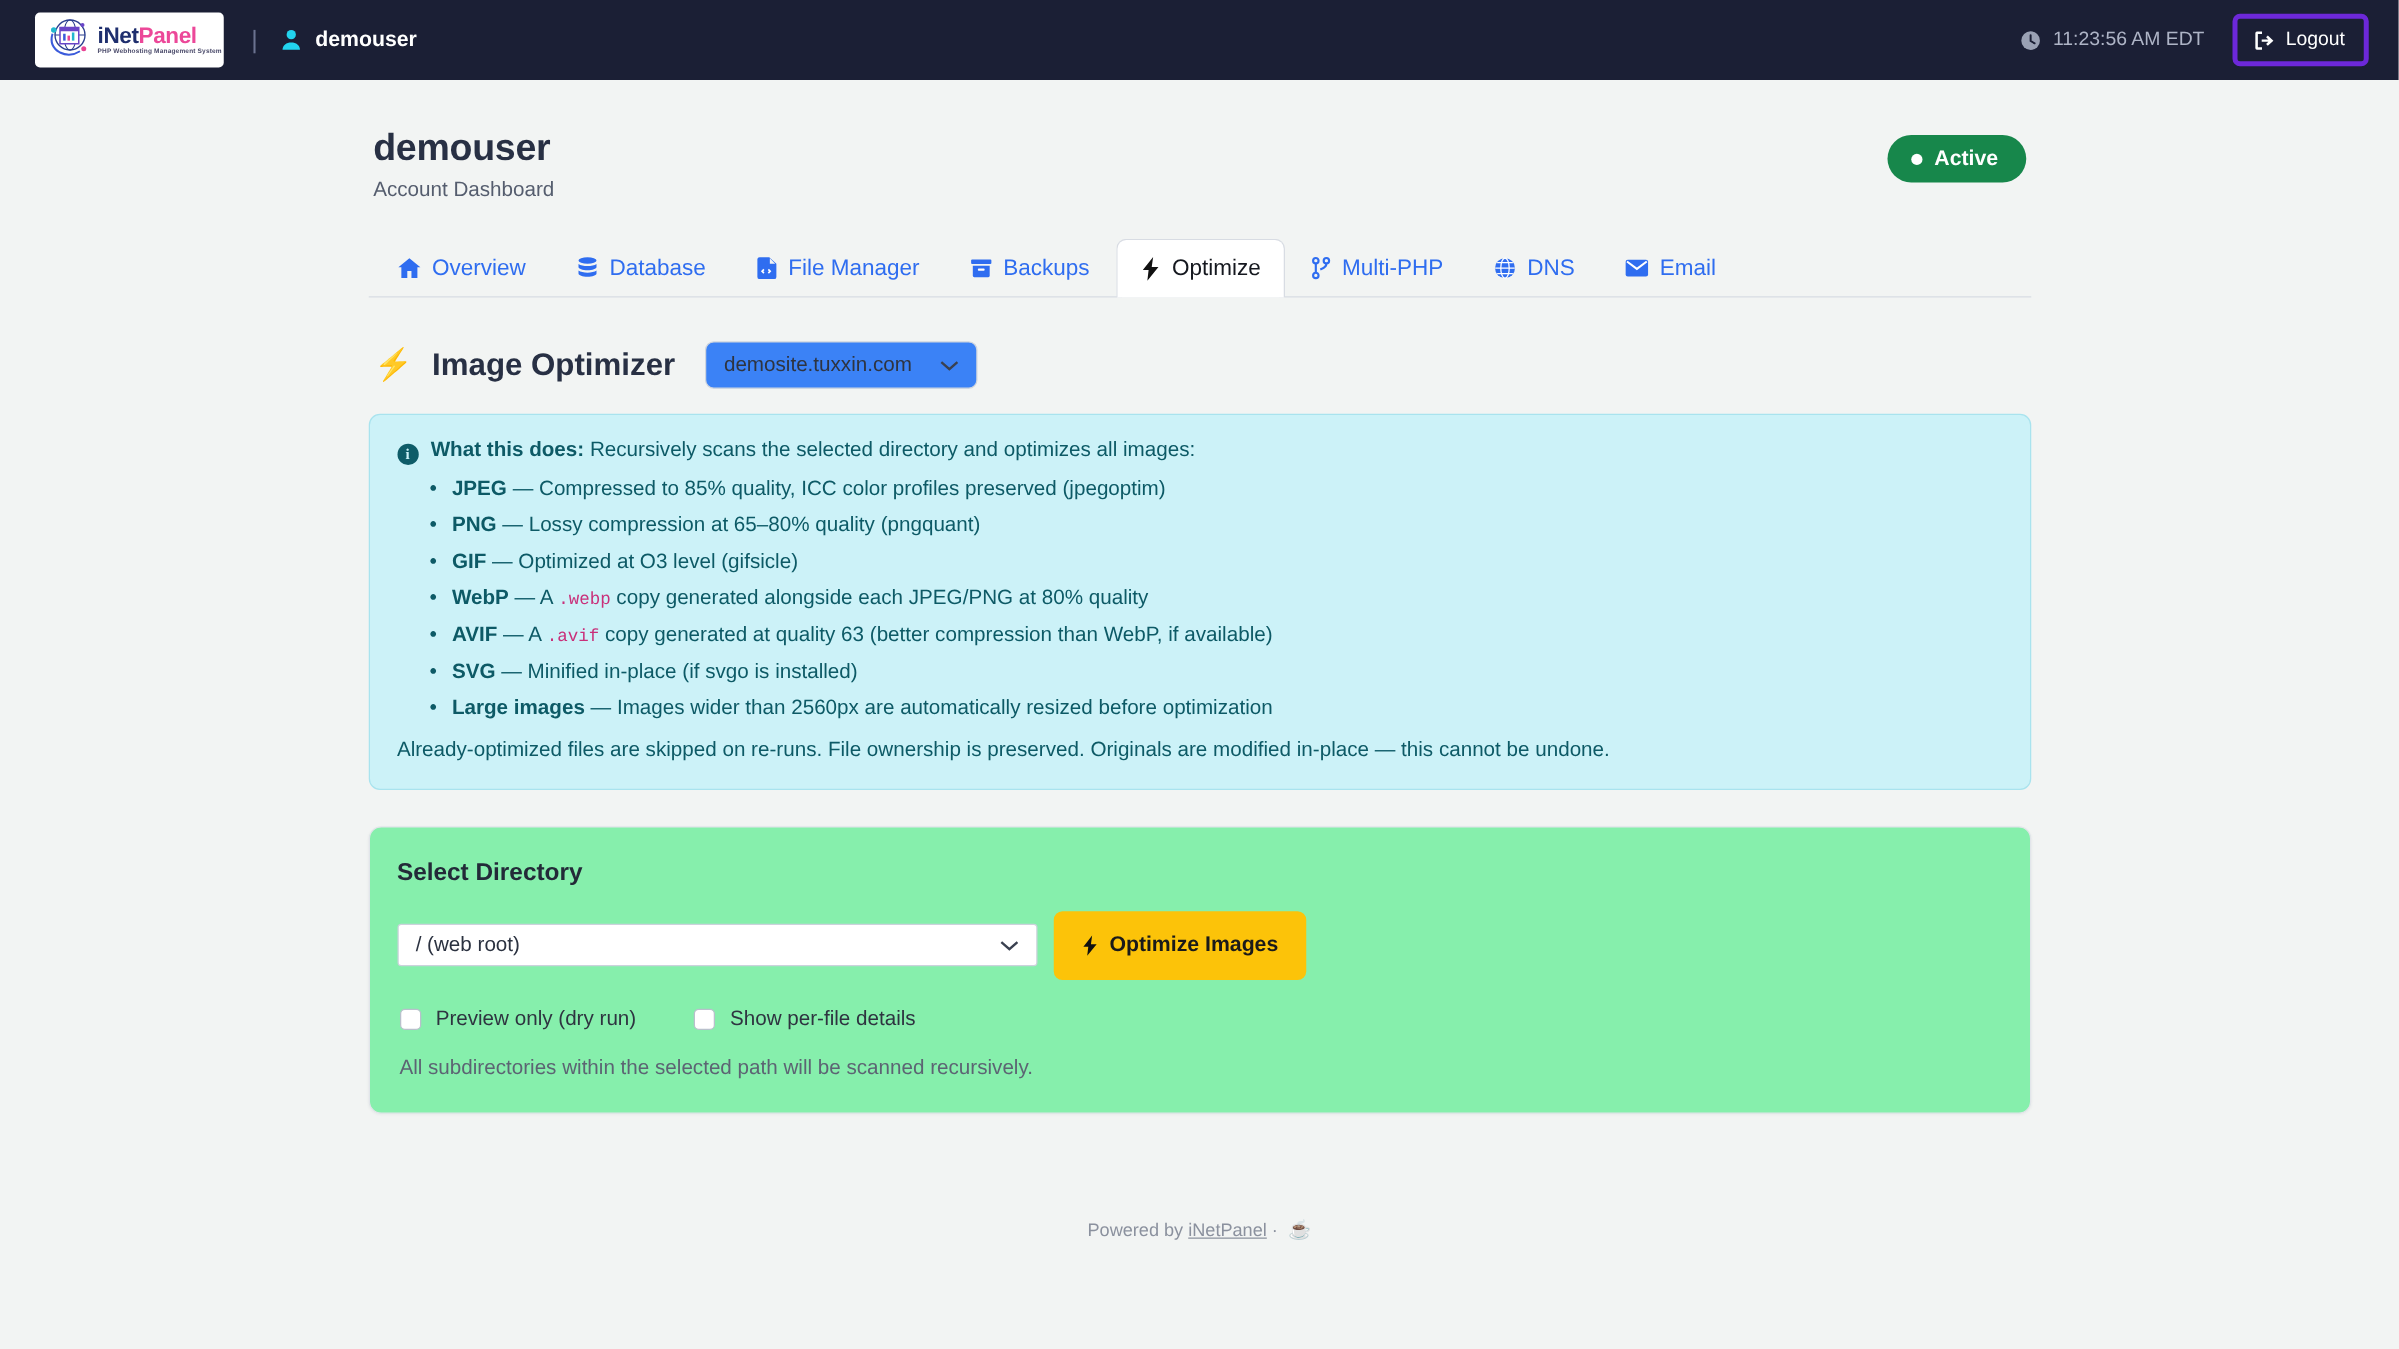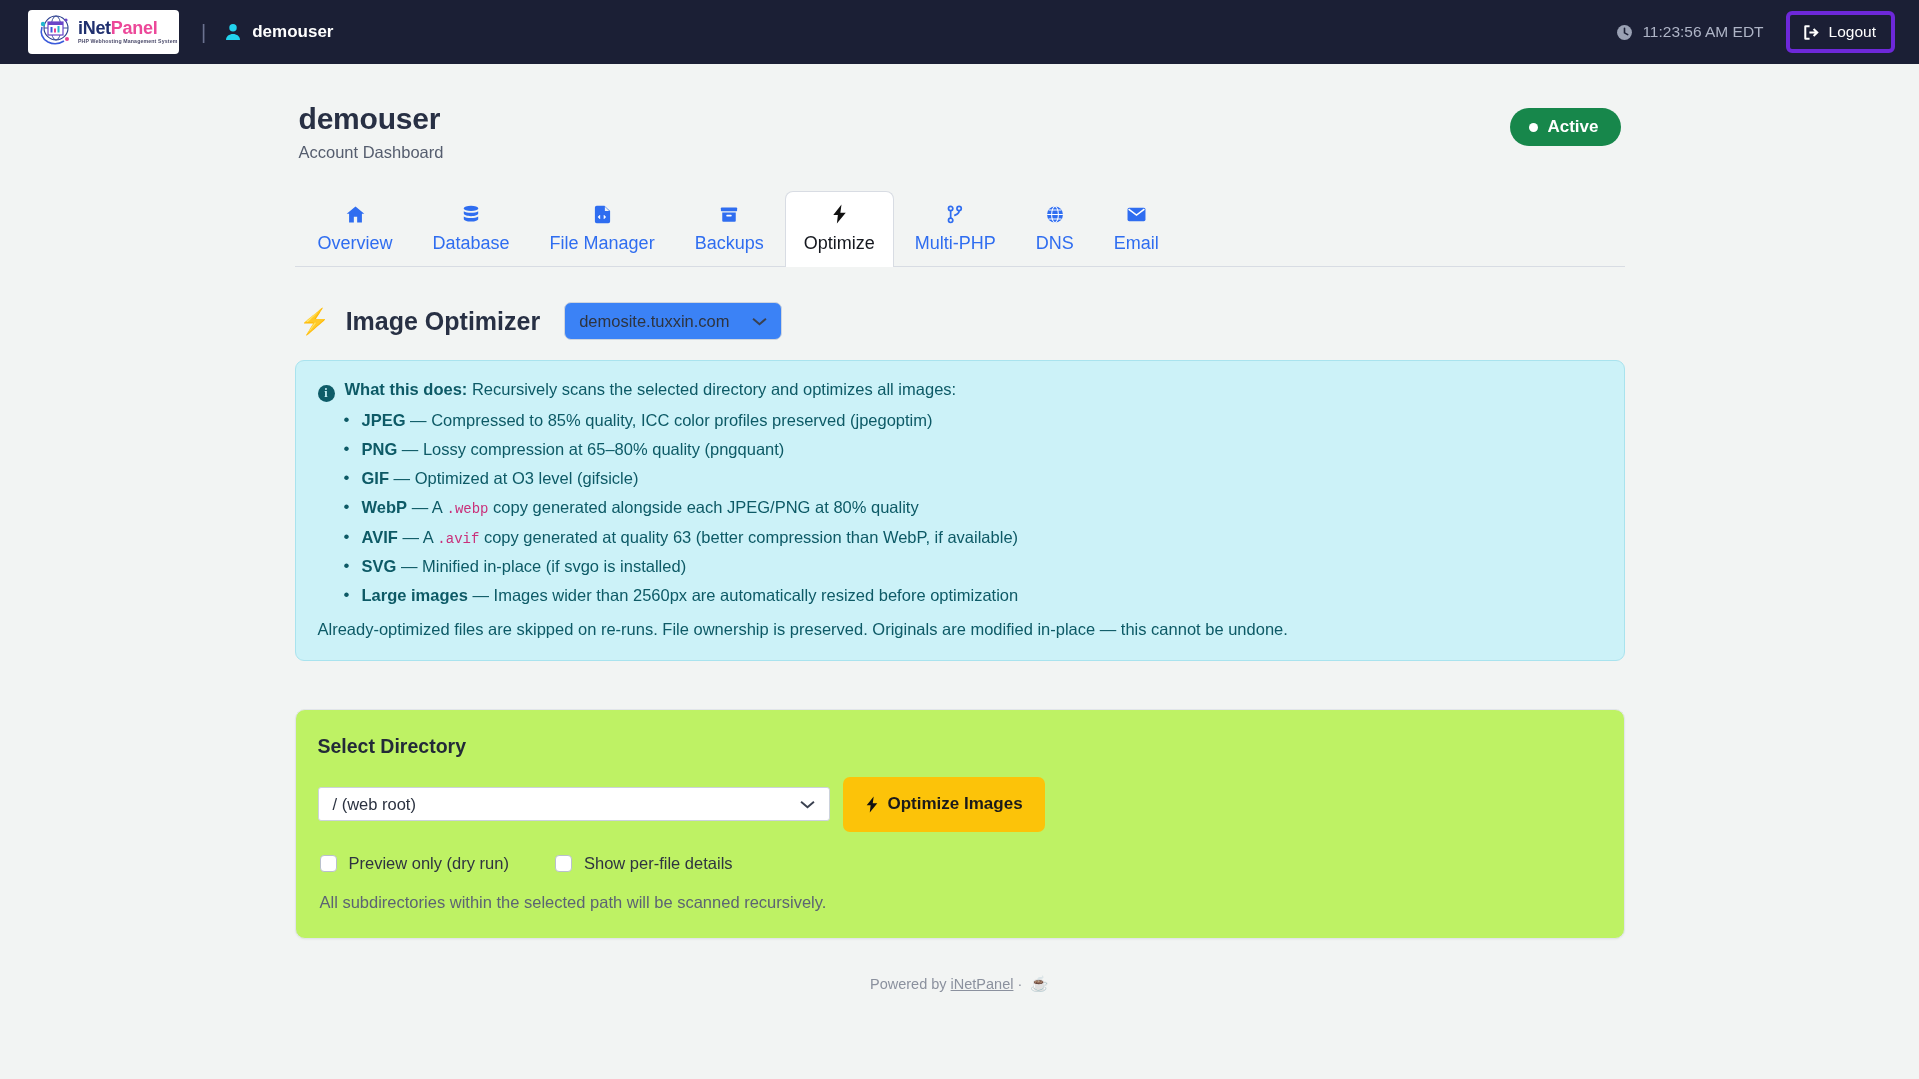--- a/index.html
+++ b/index.html
@@ -100,21 +100,20 @@
     font-size: 18px; color: #2f6df0;
     padding: 12px 18px 13px;
     border: 1px solid transparent;
     border-bottom: none;
     border-radius: 8px 8px 0 0;
     cursor: pointer;
     white-space: nowrap;
     background: transparent;
     position: relative;
     top: 1px;
-    flex-direction: column;
   }
   .tab.active {
     color: #15181f;
     background: #ffffff;
     border-color: #d8dce3;
   }
   .tab svg { display: block; flex: none; }
 
   
   .sec-head {
@@ -168,22 +167,22 @@
   }
   .info-list b { font-weight: bold; }
   code.inline {
     font-family: "Liberation Mono", monospace;
     color: #c9307a; font-size: 14px;
   }
   .info-foot { margin-top: 11px; }
 
   
   .card {
-    margin-top: 48px;
-    background: #bef264;
+    margin-top: 29px;
+    background: #86efac;
     border: 1px solid #e2e5ea;
     border-radius: 10px;
     padding: 25px 22px 26px;
     box-shadow: 0 1px 2px rgba(20,25,40,0.04);
   }
   .card-title { font-size: 19.5px; font-weight: bold; color: #232a38; }
   .row-controls { display: flex; align-items: center; gap: 13px; margin-top: 19px; }
   .dir-select {
     flex: none; width: 512px; height: 34px;
     background: #ffffff;

